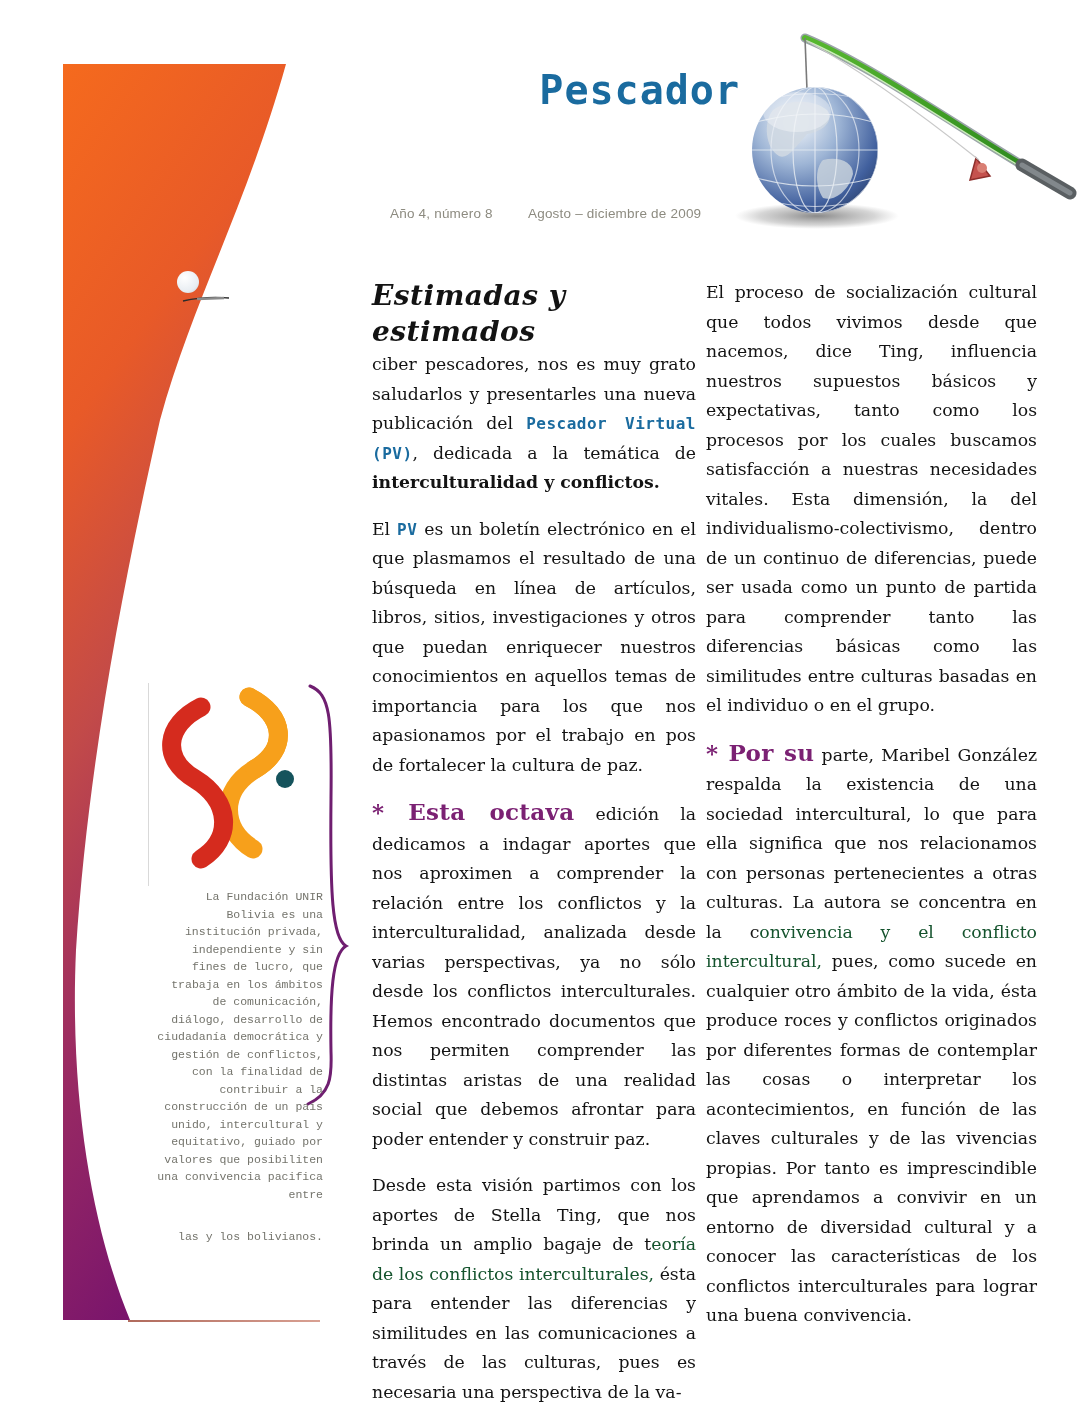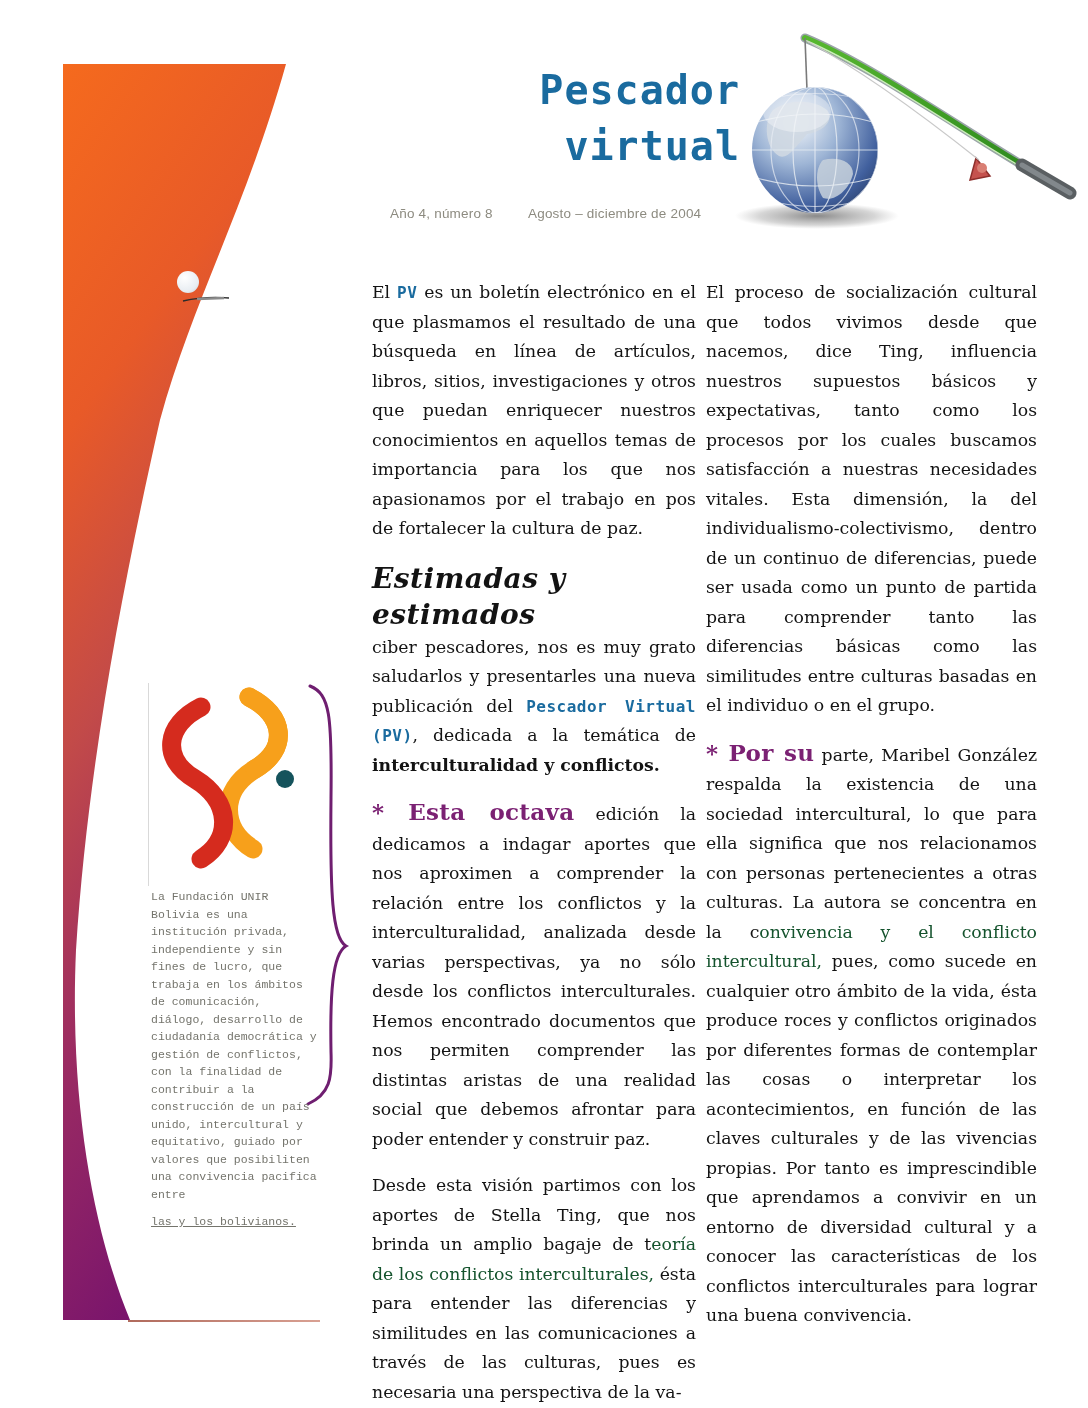--- a/index.html
+++ b/index.html
@@ -48,23 +48,23 @@
   a.doc-link { color:#14532d; cursor:pointer; }
 
   
   .logo-card {
     position:absolute; left:148px; top:683px; width:158px; height:203px;
     background:#ffffff; border-left:1px solid #d9d9d9;
   }
   .sidebar-about {
     position:absolute; left:151px; top:888px; width:172px;
     font-family:"Liberation Mono", monospace; font-size:11.5px;
-    line-height:17.5px; color:#74746c; text-align:left;
-  }
-  .sidebar-about p + p { margin-top:10px;text-decoration:underline; }
+    line-height:17.5px; color:#74746c; text-align:right;
+  }
+  .sidebar-about p + p { margin-top:25px; }
 
   .footer-line {
     position:absolute; left:128px; top:1320px; width:192px; height:2px;
     background:linear-gradient(to right,#b06a5c,#d9a193);
   }
 </style>
 </head>
 <body>
 
 <div id="page">
@@ -153,26 +153,25 @@
         <path d="M22,168 q58,16 116,0" stroke="#e8edf3" stroke-width="1.2" fill="none" opacity="0.8"></path>
         <path d="M30,190 q50,13 100,0" stroke="#e8edf3" stroke-width="1.1" fill="none" opacity="0.7"></path>
 
         <ellipse cx="62" cy="102" rx="34" ry="20" fill="#ffffff" opacity="0.35"></ellipse>
       </g>
     </g>
   </svg>
 
   <div class="masthead">
     <div>Pescador</div>
-    <div>virtual</div>
   </div>
 
   <div class="issue-row">
     <span>Año 4, número 8</span>
-    <span class="date">Agosto – diciembre de 2004</span>
+    <span class="date">Agosto – diciembre de 2009</span>
   </div>
 
   <div class="logo-card">
     <svg width="156" height="200" viewBox="0 0 156 200">
       <path d="M100,14 C136,32 140,66 106,86 C70,108 72,146 104,166" stroke="#f7a01b" stroke-width="19" fill="none" stroke-linecap="round"></path>
       <path d="M52,24 C16,42 12,76 46,96 C82,118 84,156 52,176" stroke="#d52b1e" stroke-width="19" fill="none" stroke-linecap="round"></path>
       <path d="M100,14 C136,32 140,66 106,86" stroke="#f7a01b" stroke-width="19" fill="none" stroke-linecap="round"></path>
       <circle cx="136" cy="96" r="9" fill="#15535c"></circle>
     </svg>
   </div>
@@ -184,27 +183,27 @@
 
   <div class="sidebar-about">
     <p>La Fundación UNIR Bolivia es una institución privada, independiente y sin fines de lucro, que trabaja en los ámbitos de comunicación, diálogo, desarrollo de ciudadanía democrática y gestión de conflictos, con la finalidad de contribuir a la construcción de un país unido, intercultural y equitativo, guiado por valores que posibiliten una convivencia pacifica entre</p>
     <p>las y los bolivianos.</p>
   </div>
 
   <div class="footer-line"></div>
 
   <div class="col col-left">
     <p>
-      <span>El </span><span class="brand-inline">PV</span><span>  es un boletín electrónico en el que plasmamos el resultado de una búsqueda en línea de artículos, libros, sitios, investigaciones y otros que puedan enriquecer nuestros conocimientos en aquellos temas de importancia para los que nos apasionamos por el trabajo en pos de fortalecer la cultura de paz.</span>
-    </p>
-    <p>
       <span class="salutation">Estimadas y estimados</span>
       <span>ciber pescadores, nos es muy grato saludarlos y presentarles una nueva publicación del </span><span class="brand-inline">Pescador Virtual (PV)</span><span>, dedicada a la temática de </span><span class="bold-black">interculturalidad y conflictos.</span>
     </p>
     <p>
+      <span>El </span><span class="brand-inline">PV</span><span>  es un boletín electrónico en el que plasmamos el resultado de una búsqueda en línea de artículos, libros, sitios, investigaciones y otros que puedan enriquecer nuestros conocimientos en aquellos temas de importancia para los que nos apasionamos por el trabajo en pos de fortalecer la cultura de paz.</span>
+    </p>
+    <p>
       <span class="lead-purple">* Esta octava</span><span> edición la dedicamos a indagar aportes que nos aproximen a comprender la relación entre los conflictos y la interculturalidad, analizada desde varias perspectivas, ya no sólo desde los conflictos interculturales. Hemos encontrado documentos que nos permiten comprender las distintas aristas de una realidad social que debemos afrontar para poder entender y construir paz.</span>
     </p>
     <p>
       <span>Desde esta visión partimos con los aportes de Stella Ting, que nos brinda un amplio bagaje de t</span><a class="doc-link">eoría de los conflictos interculturales,</a><span> ésta para entender las diferencias y similitudes en las comunicaciones a través de las culturas, pues es necesaria una perspectiva de la va-</span>
     </p>
   </div>
 
   <div class="col col-right">
     <p>El proceso de socialización cultural que todos vivimos desde que nacemos, dice Ting, influencia nuestros supuestos básicos y expectativas, tanto como los procesos por los cuales buscamos satisfacción a nuestras necesidades vitales. Esta dimensión, la del individualismo-colectivismo, dentro de un continuo de diferencias, puede ser usada como un punto de partida para comprender tanto las diferencias básicas como las similitudes entre culturas basadas en el individuo o en el grupo.</p>
     <p>

